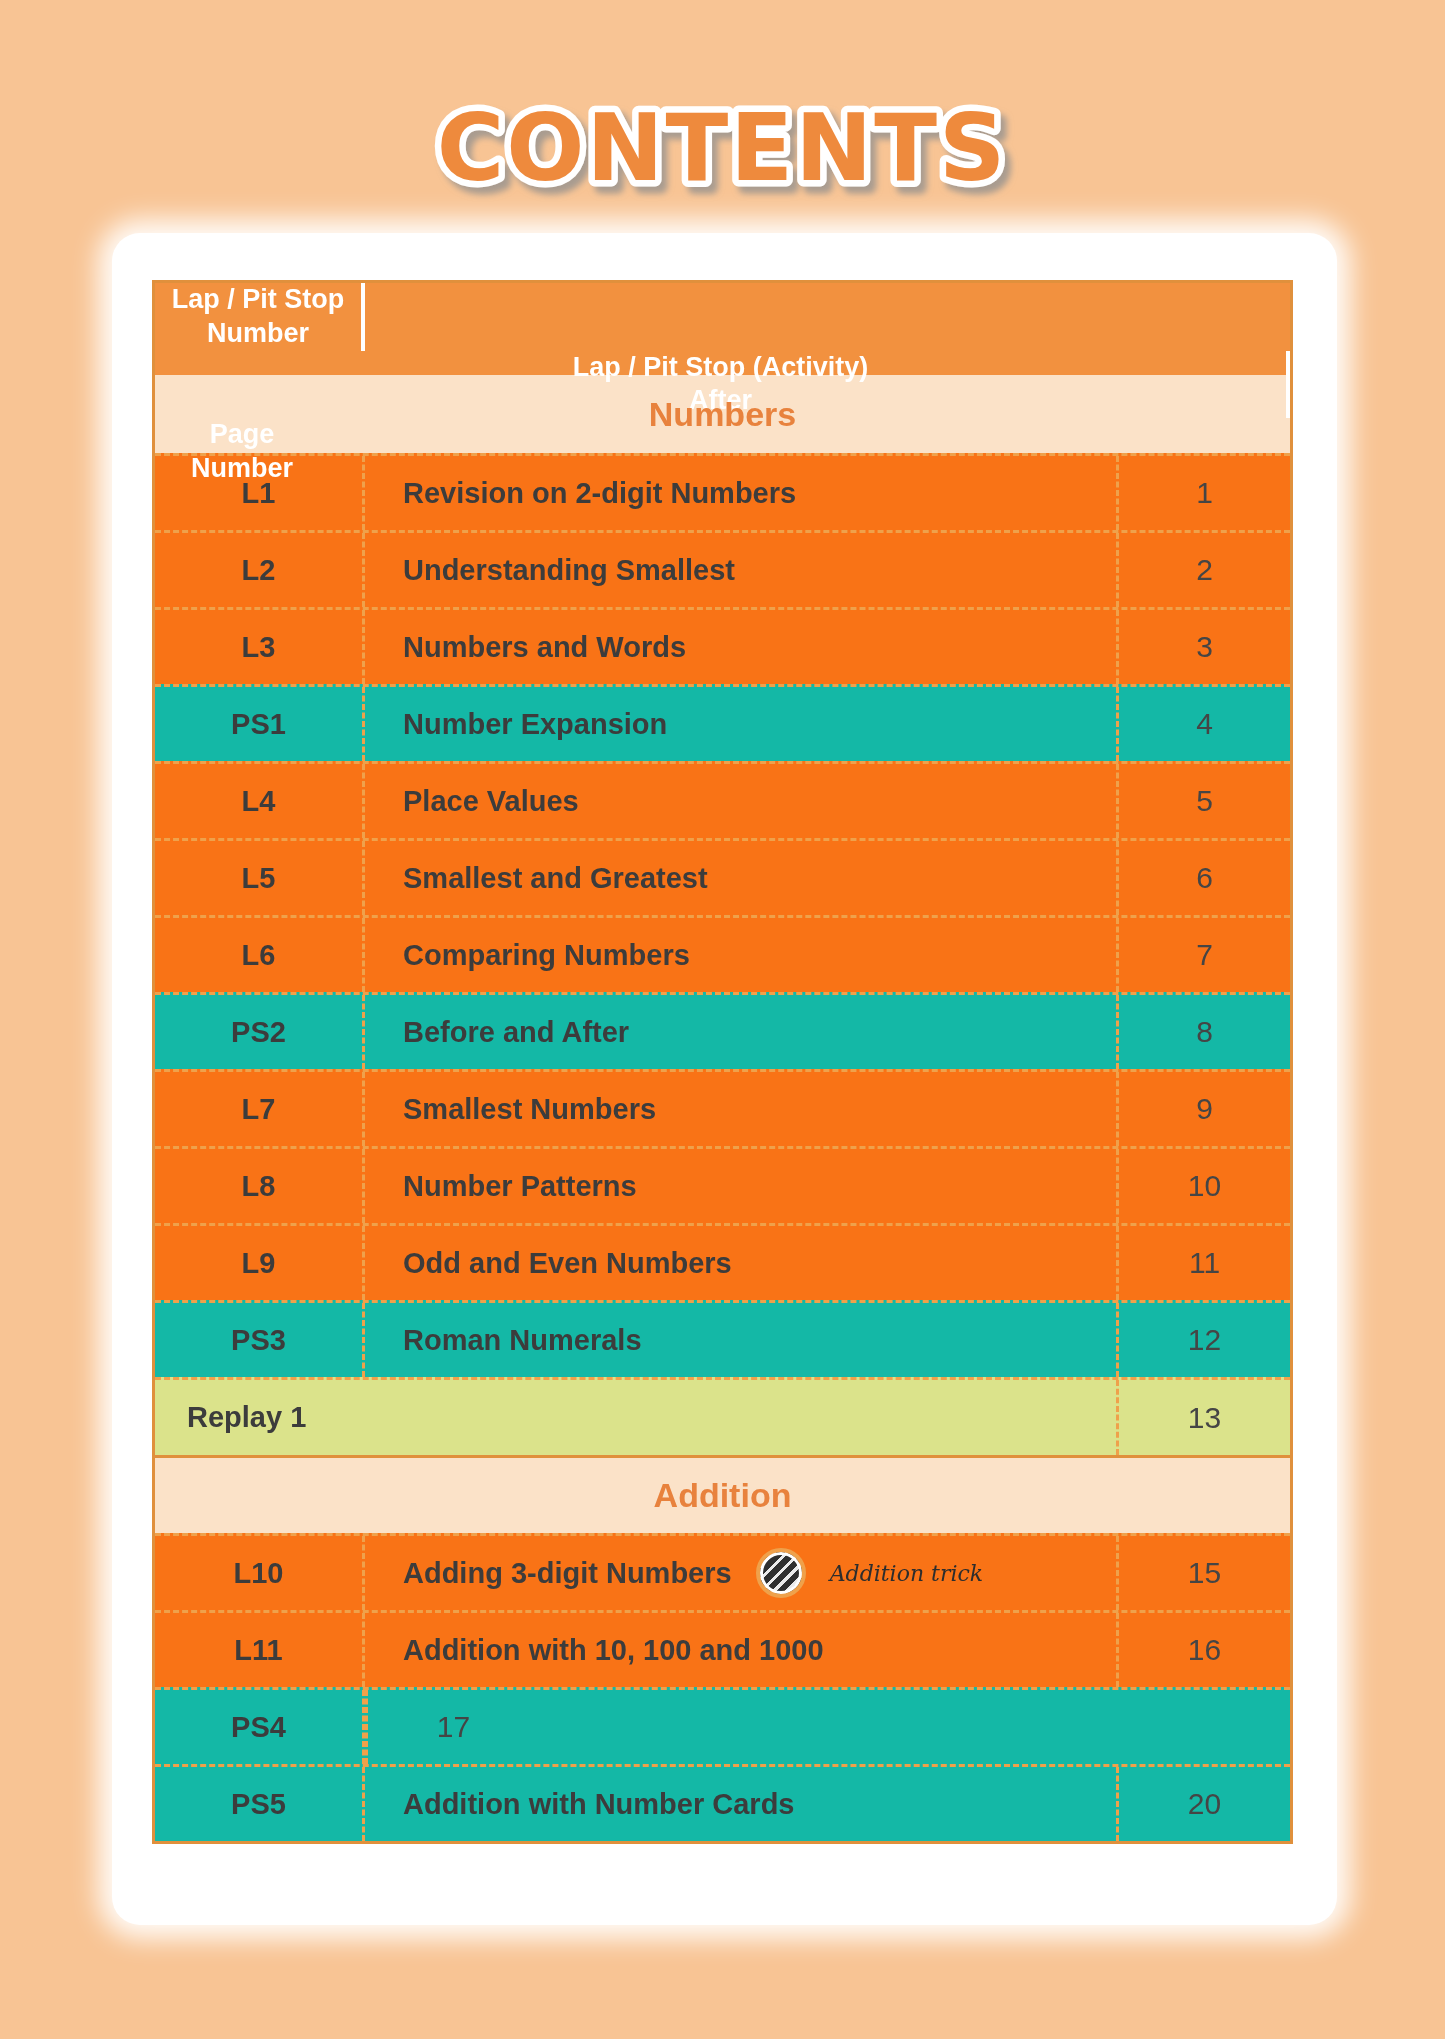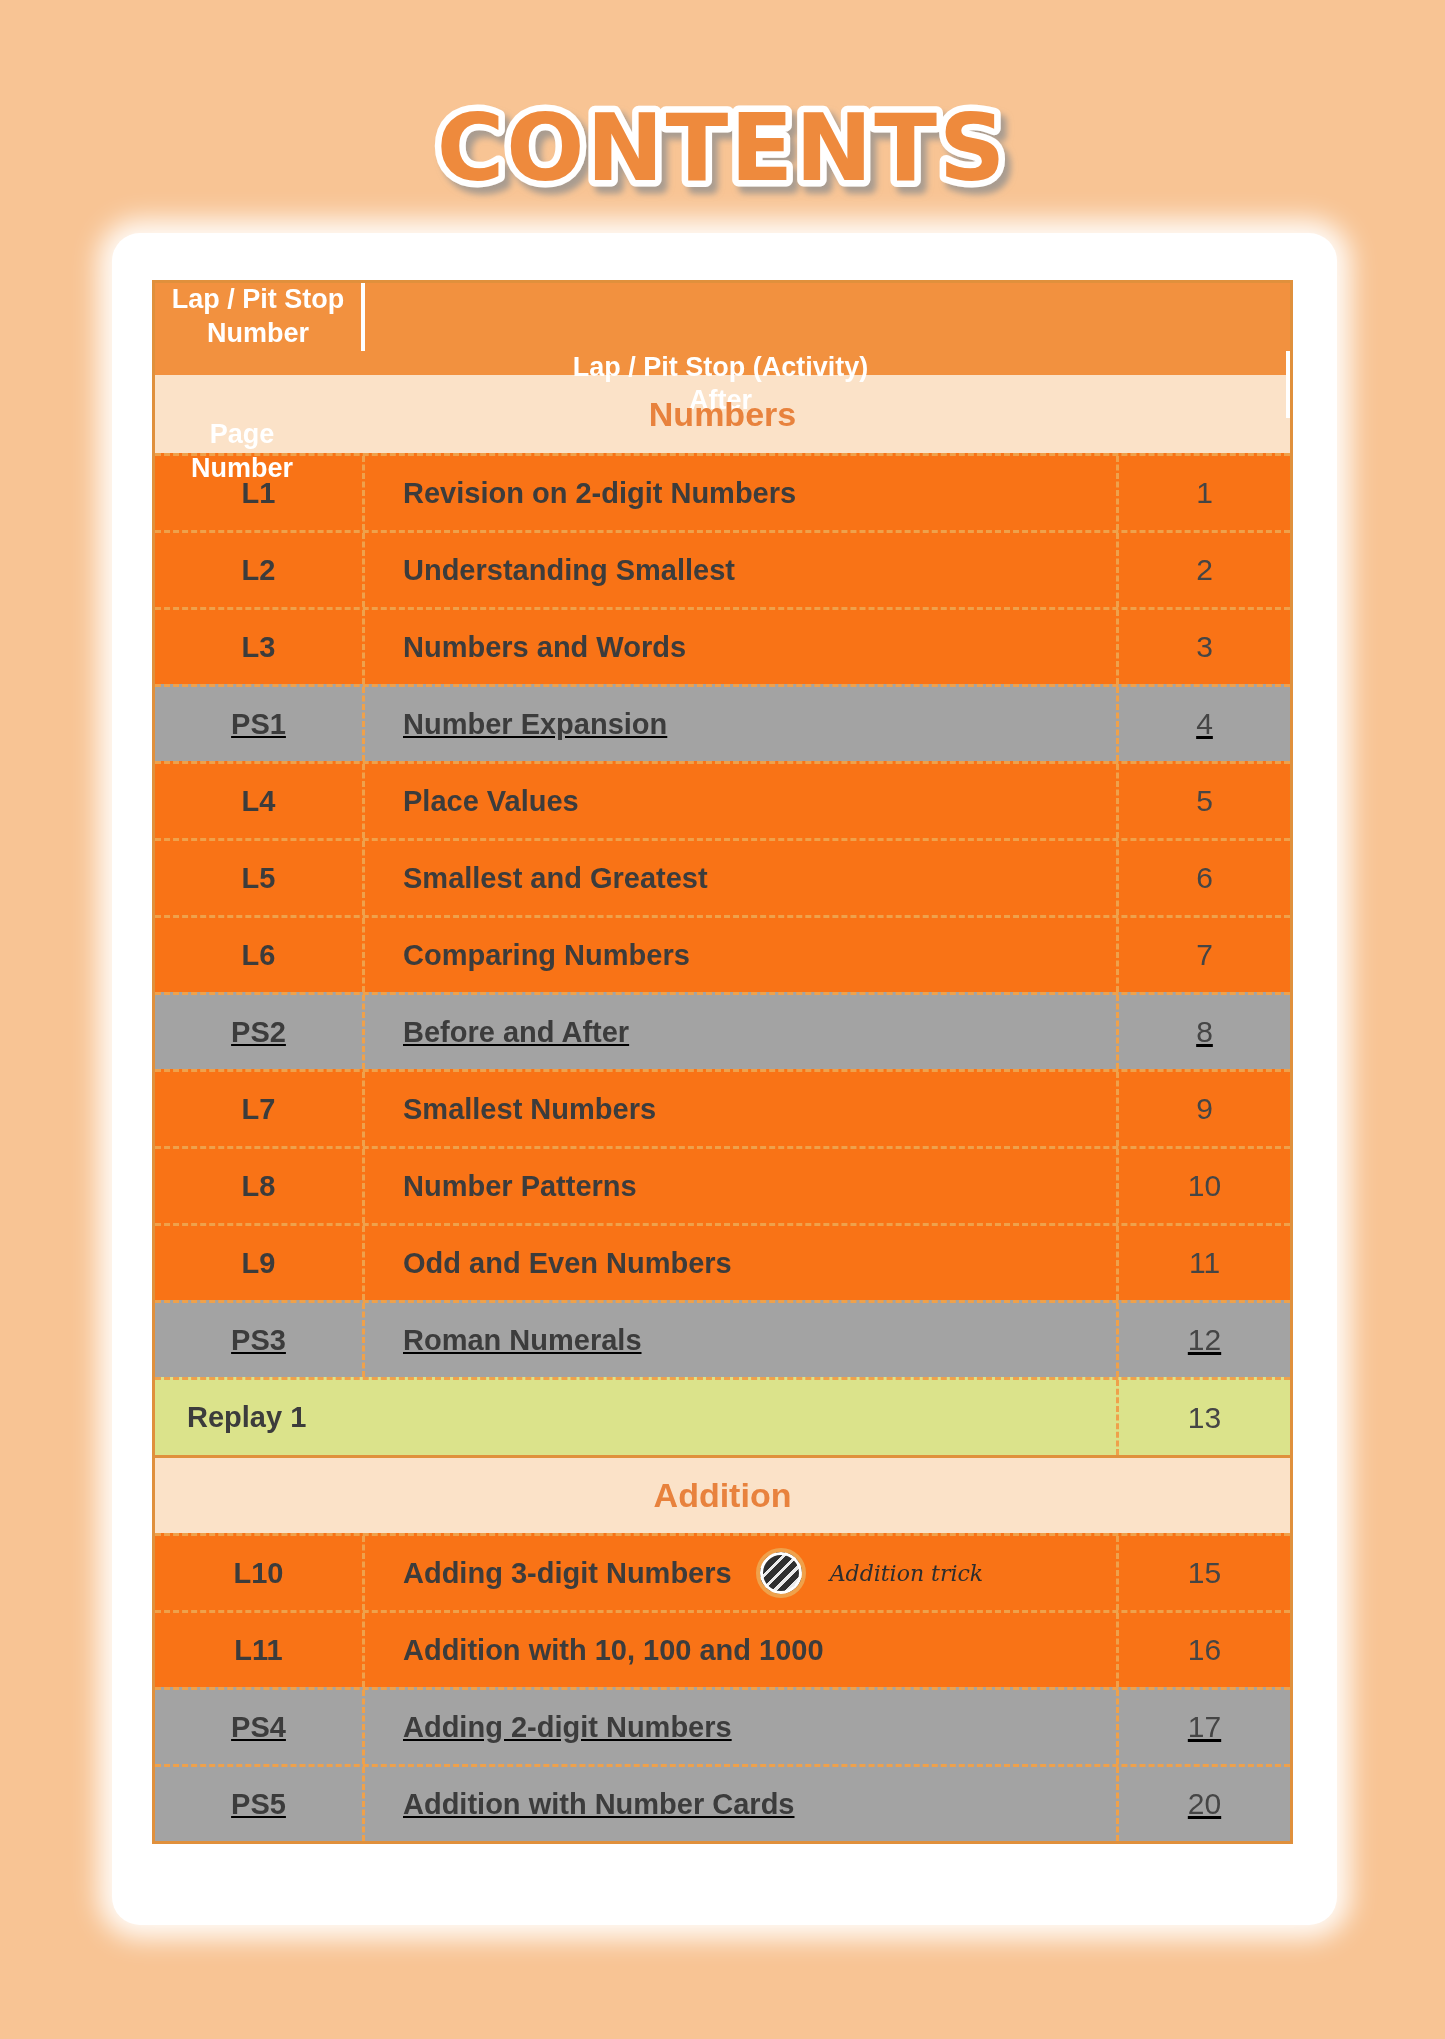--- a/index.html
+++ b/index.html
@@ -46,21 +46,21 @@
 
   .sec{
     height:78px;display:flex;align-items:center;justify-content:center;
     background:#FBE2C8;color:#E8823D;font-weight:bold;font-size:34px;
     box-sizing:border-box;
   }
   .sec-solid{border-top:3px solid #E0903C;}
 
   .trow{display:flex;height:77px;box-sizing:border-box;background:#f97316;}
   .row-sep{border-top:3px dashed #EFA14B;}
-  .row-pitstop{background:#a3a3a3;text-decoration:underline;}
+  .row-pitstop{background:#14b8a6;}
   .row-replay{background:#DBE38B;height:78px;}
 
   .c-code{
     width:210px;display:flex;align-items:center;justify-content:center;
     font-weight:bold;font-size:29px;color:#3C3C3C;
     border-right:3px dashed #EFA14B;box-sizing:border-box;
   }
   .c-name{
     flex:1;display:flex;align-items:center;padding-left:38px;
     font-weight:bold;font-size:29px;color:#3C3C3C;box-sizing:border-box;
@@ -220,21 +220,20 @@
     </div>
 
     <div class="trow row-sep">
       <div class="c-code">L11</div>
       <div class="c-name">Addition with 10, 100 and 1000</div>
       <div class="c-page">16</div>
     </div>
 
     <div class="trow row-sep row-pitstop">
       <div class="c-code">PS4</div>
-      <div class="c-name">Adding 2-digit Numbers</div>
       <div class="c-page">17</div>
     </div>
 
     <div class="trow row-sep row-pitstop">
       <div class="c-code">PS5</div>
       <div class="c-name">Addition with Number Cards</div>
       <div class="c-page">20</div>
     </div>
 
   </div>

